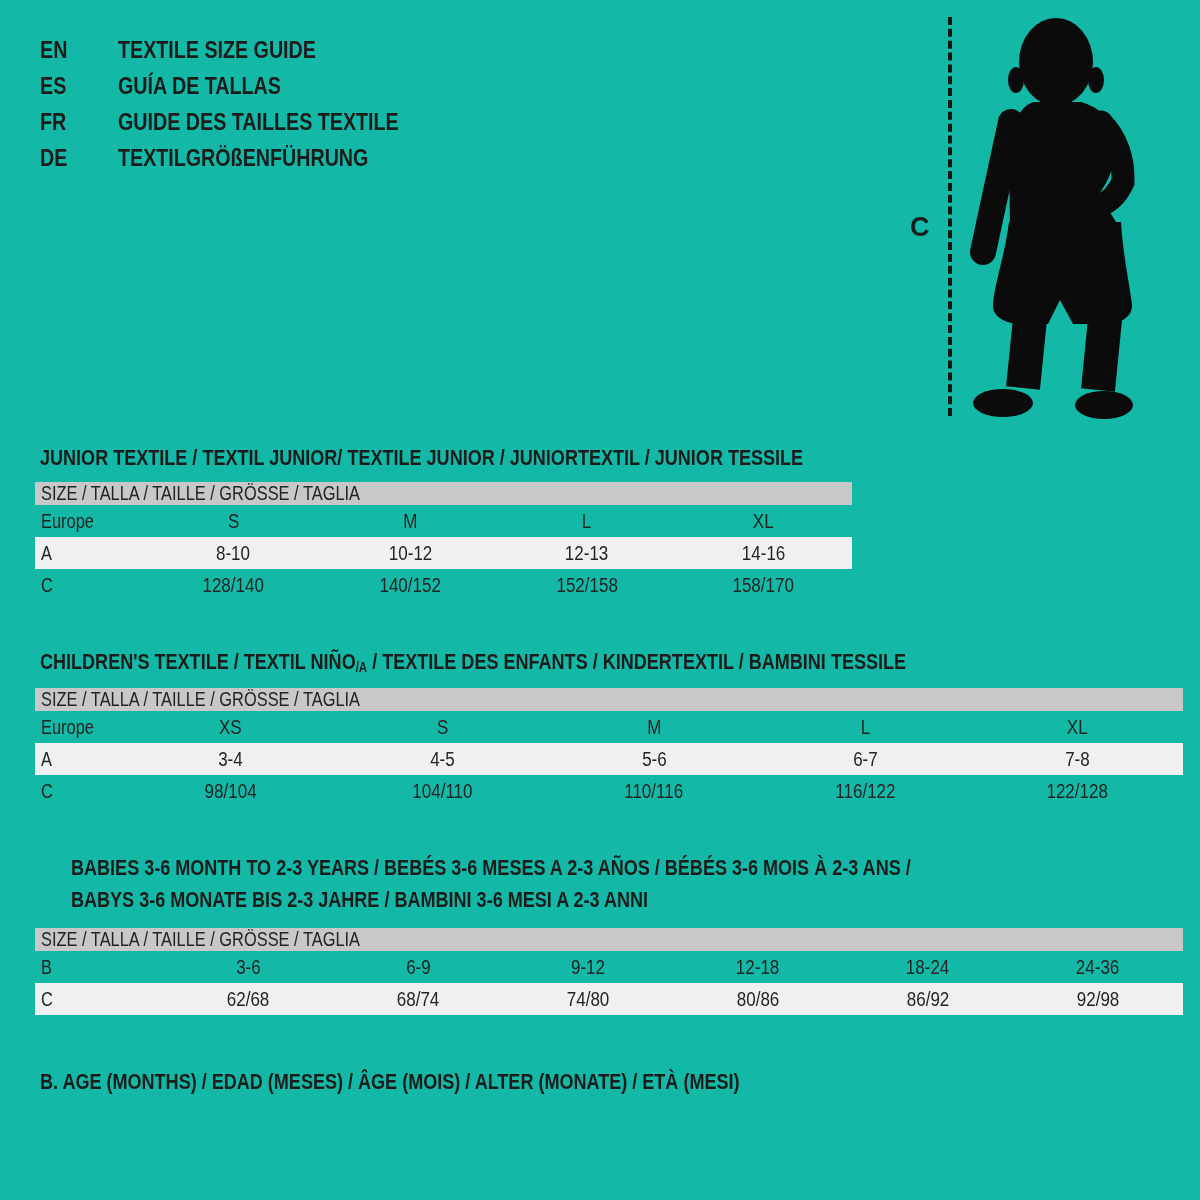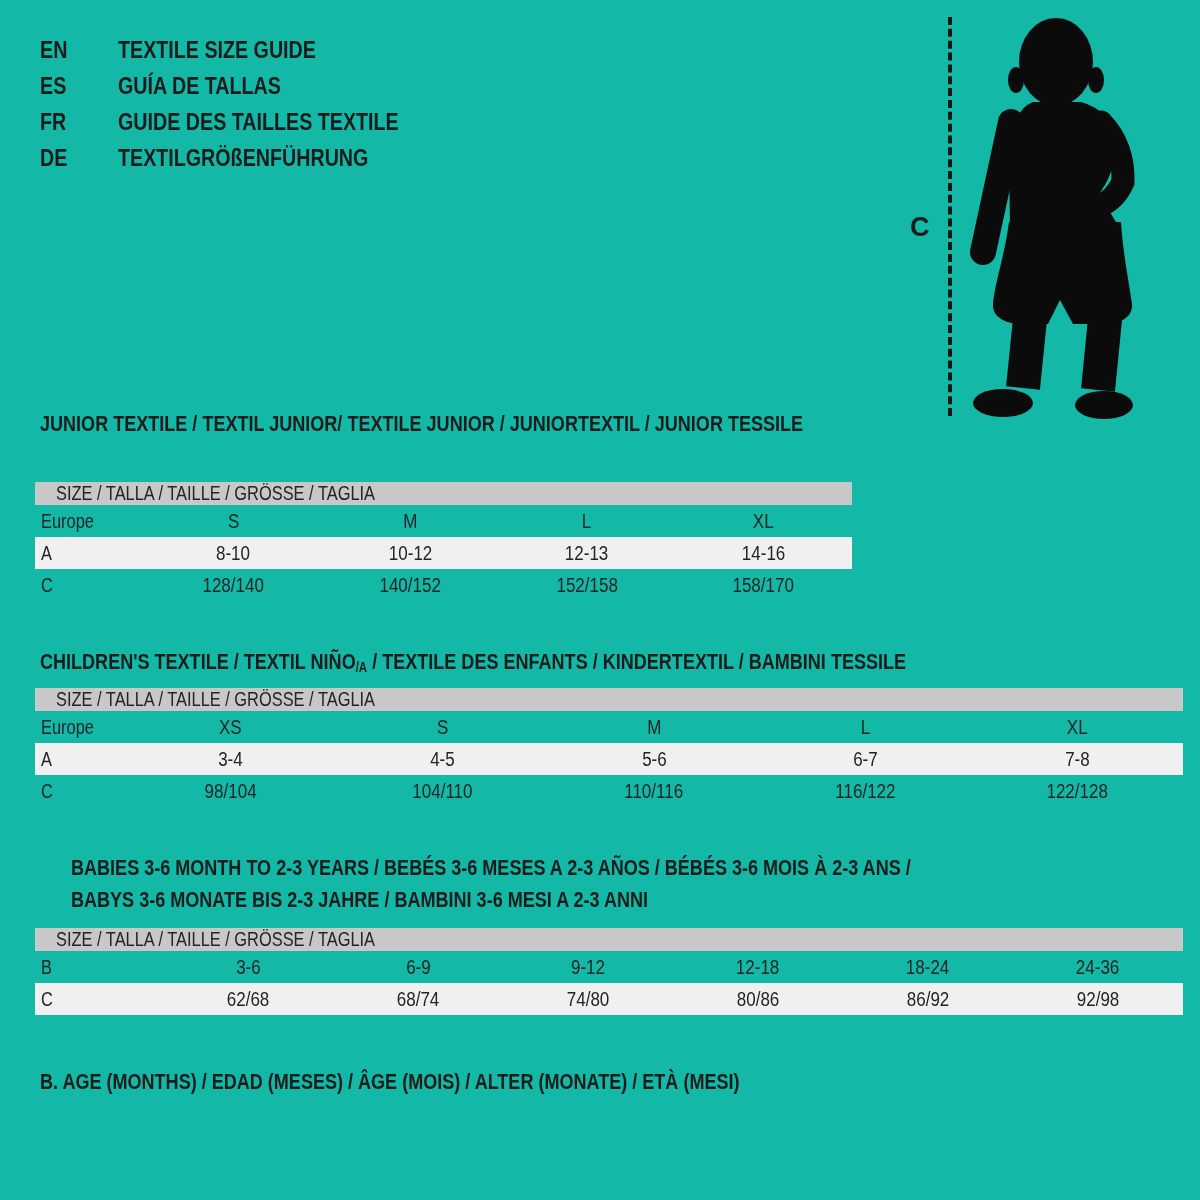--- a/index.html
+++ b/index.html
@@ -20,30 +20,30 @@
                border-left:4px dashed #141414;}
   .measure-label{position:absolute;left:910px;top:212px;font-size:27px;font-weight:bold;}
   .baby-svg{position:absolute;left:963px;top:14px;}
 
   
   .section-title{position:absolute;left:40px;font-size:22px;font-weight:bold;line-height:32px;}
   .sub{font-size:14px;vertical-align:-3px;}
 
   .tbl{position:absolute;left:35px;}
   table{border-collapse:collapse;table-layout:fixed;width:100%;font-size:20px;color:#242424;}
-  thead td{background:#c8c8c8;height:16px;padding:0 0 0 21px;text-align:left;font-size:20px;}
+  thead td{background:#c8c8c8;height:16px;padding:0 0 0 6px;text-align:left;font-size:20px;}
   tbody td{height:32px;text-align:center;padding:0;vertical-align:middle;}
   tbody td.rl{text-align:left;padding-left:6px;}
   tbody tr:nth-child(even){background:#f0f0f0;}
 
   .tbl-junior{top:482px;width:817px;}
   .tbl-children{top:688px;width:1148px;}
   .tbl-babies{top:928px;width:1148px;}
 
-  .title-junior{top:408px;}
+  .title-junior{top:442px;}
   .title-children{top:646px;text-align:right;}
   .title-babies{top:852px;margin-left:31px;}
 
   
   .legend{position:absolute;left:40px;top:1064px;font-size:22px;font-weight:bold;}
   .legend-line{height:35px;line-height:35px;}
 </style>
 </head>
 <body>
 

